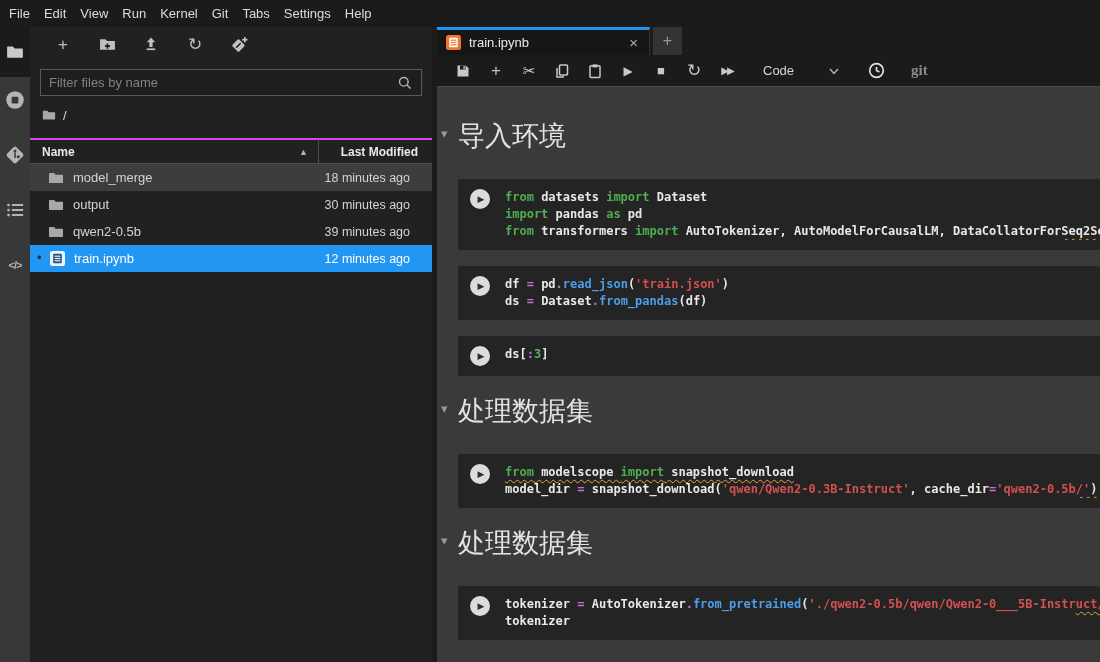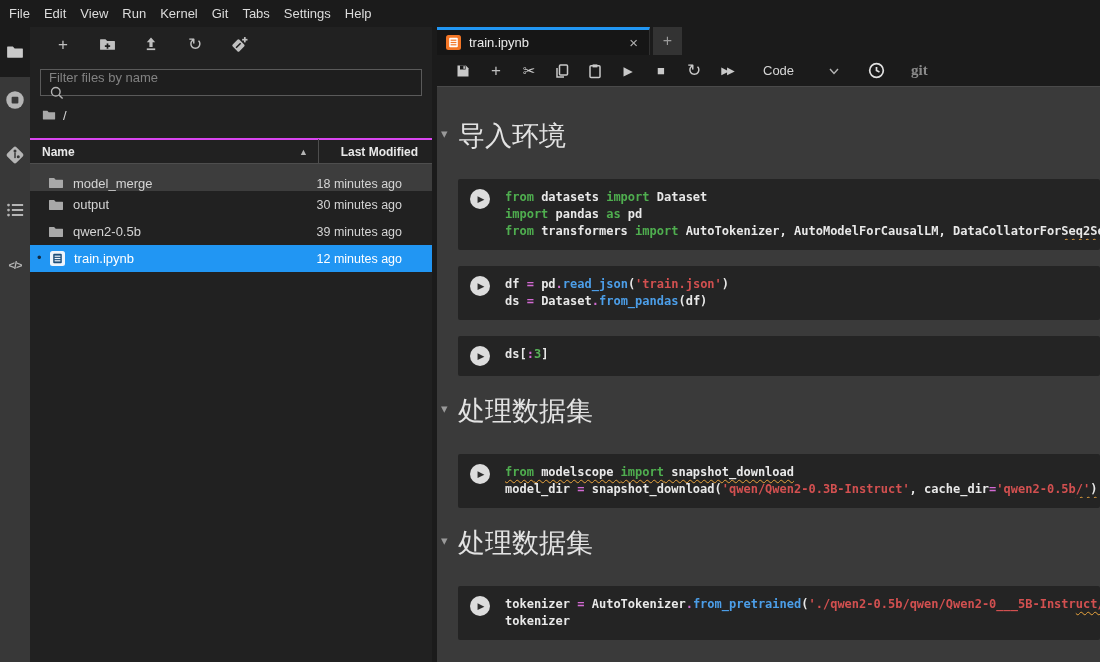--- a/index.html
+++ b/index.html
@@ -21,40 +21,40 @@
   .abar-btn { width:22px; height:22px; display:flex; align-items:center; justify-content:center; }
   .code-glyph { font-size:11px; font-weight:bold; letter-spacing:-1px; }
 
   
   .filepanel { width:402px; flex:none; background:#212121; display:flex; flex-direction:column; color:#d0d0d0; }
   .fb-toolbar { height:34px; display:flex; align-items:center; padding-left:24px; gap:26px; color:#c0c0c0; }
   .fb-tbtn { width:18px; height:18px; display:flex; align-items:center; justify-content:center; }
   .glyph-plus { font-size:17px; color:#c0c0c0; line-height:1; }
   .glyph-refresh { font-size:17px; line-height:1; }
   .fb-filterwrap { margin:8px 10px 0 10px; height:27px; border:1px solid #5a5a5a; background:#1e1e1e;
-                   display:flex; padding:0 8px;flex-direction:column; }
+                   display:flex; align-items:center; padding:0 8px; }
   .fb-filter { flex:1; background:transparent; border:none; outline:none; color:#cfcfcf; font-size:13px;
                font-family:"Liberation Sans",sans-serif; }
   .fb-filter::placeholder { color:#828282; }
   .fb-crumb { height:30px; margin-top:4px; display:flex; align-items:center; padding-left:12px; gap:7px; color:#a8a8a8; }
   .crumb-slash { color:#d8d8d8; font-size:13px; }
   .fb-header { height:26px; margin-top:8px; border-top:2px solid #d946ef; border-bottom:1px solid #4e4e4e;
                display:flex; align-items:center; font-size:12px; font-weight:bold; color:#e8e8e8; }
   .col-name { flex:1; padding-left:12px; display:flex; align-items:center; }
   .sort-caret { margin-left:auto; margin-right:10px; font-size:9px; color:#b5b5b5; }
   .col-div { width:1px; height:26px; background:#4e4e4e; }
   .col-mod { width:113px; text-align:right; padding-right:14px; }
   .fb-row { height:27px; display:flex; align-items:center; font-size:13px; color:#d4d4d4; position:relative; }
-  .fb-row.hover { background:#3d3d3d;align-items:flex-end; }
+  .fb-row.hover { background:#3d3d3d; }
   .fb-row.selected { background:#2196f3; color:#fff; }
   .row-bullet { position:absolute; left:7px; top:5px; font-size:13px; color:#112b44; }
   .ric { margin-left:18px; color:#a8a8a8; }
   .fb-row.selected .ric { margin-left:20px; }
   .rname { margin-left:9px; flex:1; }
-  .rtime { width:130px; text-align:right; padding-right:30px; font-size:12.5px; }
+  .rtime { width:130px; text-align:right; padding-right:22px; font-size:12.5px; }
 
   .splitter { width:5px; background:#1b1b1b; flex:none; }
 
   
   .main { flex:1; display:flex; flex-direction:column; background:#3a3a3a; overflow:hidden; }
   .tabbar { height:28px; background:#1b1b1b; display:flex; flex:none; }
   .tab { width:213px; background:#161616; border-top:3px solid #2196f3; border-right:1px solid #303030;
          display:flex; align-items:center; padding:0 9px; gap:8px; }
   .tab-title { flex:1; color:#eaeaea; font-size:13px; }
   .tab-close { color:#b0b0b0; font-size:15px; line-height:1; padding:0 2px; }

